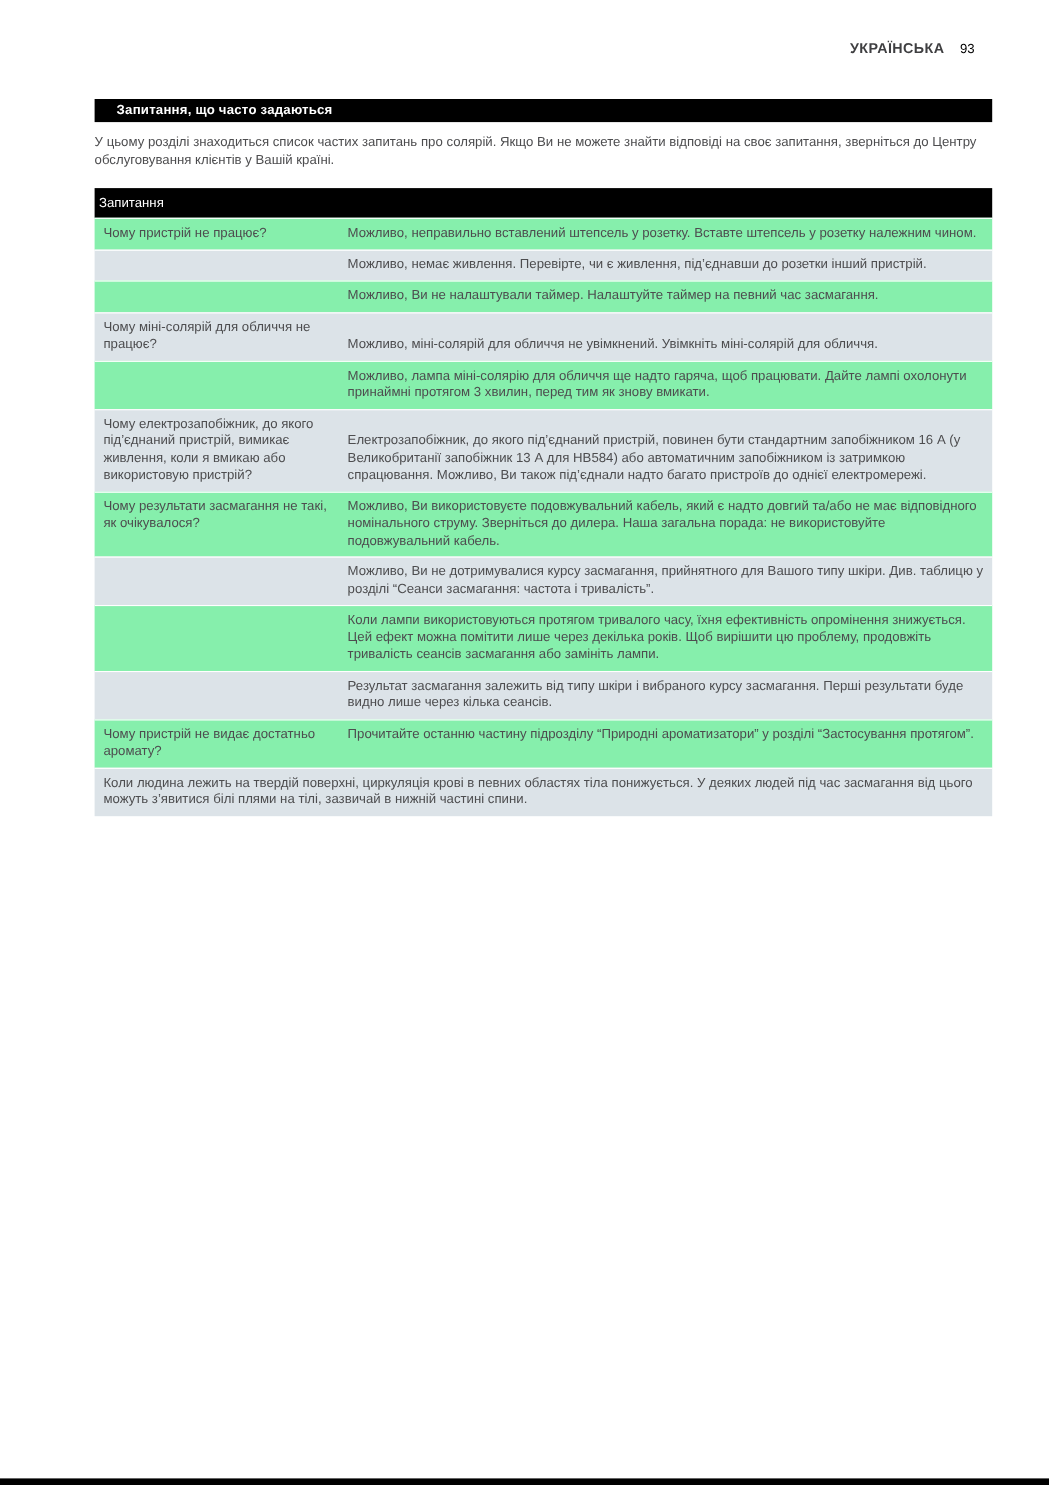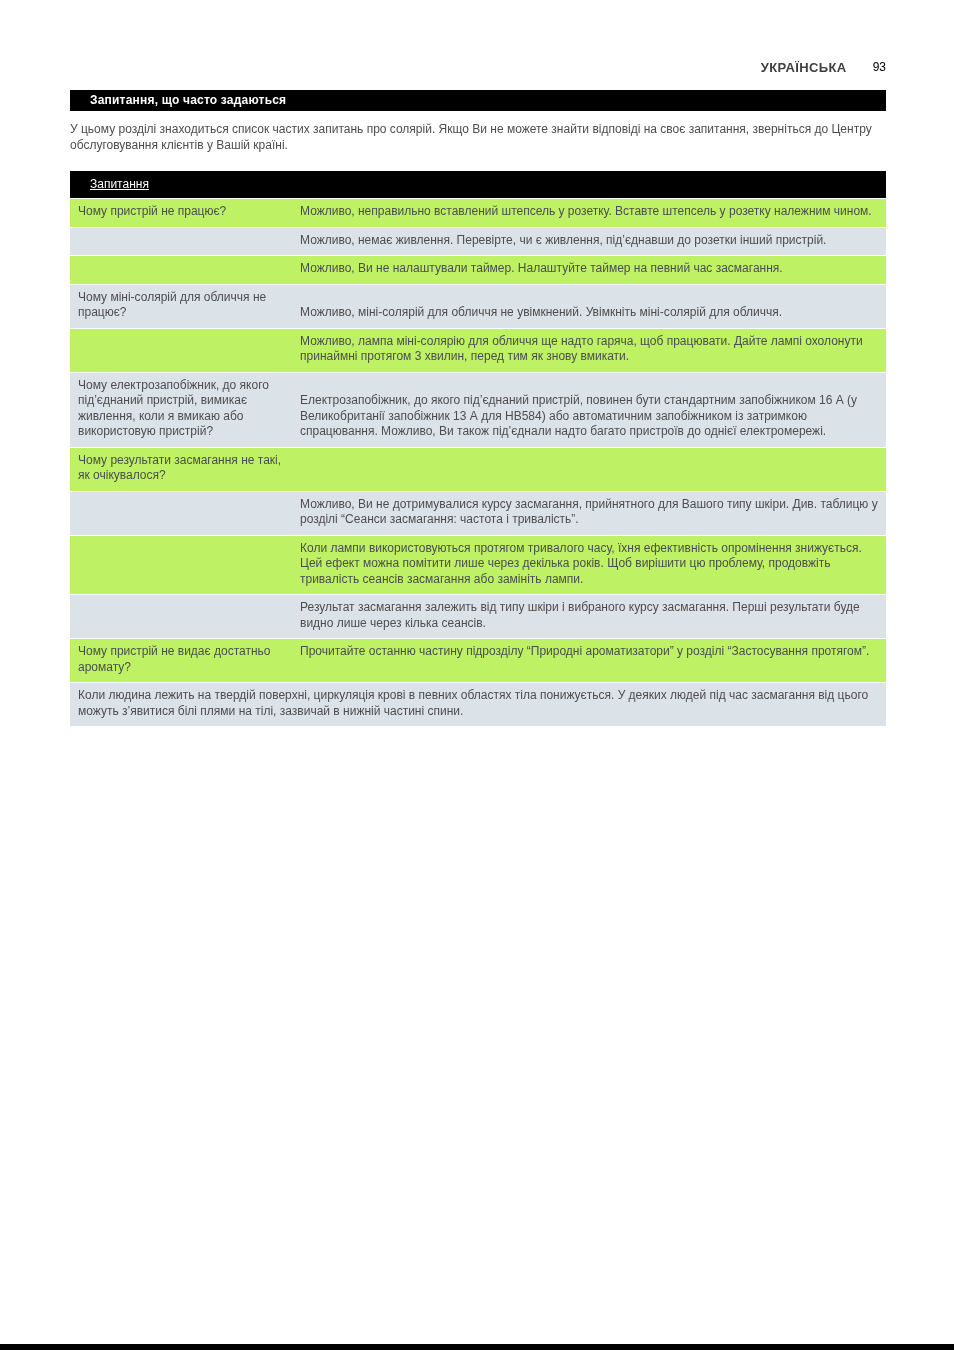--- a/index.html
+++ b/index.html
@@ -14,37 +14,36 @@
     width:954px;
     height:1350px;
     background:#ffffff;
     overflow:hidden;
   }
   .page-header {
     position:absolute;
     top:36px;
     right:68px;
     display:flex;
-    align-items:flex-start;
-    gap:26px;
-    margin-top:24px;
+    align-items:center;
+    gap:14px;
   }
   .page-header .lang {
     font-weight:bold;
     font-size:13px;
     color:#3f3f41;
     letter-spacing:0.4px;
   }
   .page-header .pageno {
     font-size:12px;
     color:#000000;
   }
   .content {
     position:absolute;
-    left:70px;
+    left:86px;
     top:90px;
     width:816px;
   }
   .section-bar {
     background:#000000;
     color:#ffffff;
     font-size:12px;
     font-weight:bold;
     padding:3px 10px 4px 20px;
     letter-spacing:0.2px;
@@ -55,27 +54,27 @@
     line-height:15.5px;
     color:#4d4d4f;
   }
   .faq-table { width:100%; }
   .thead {
     display:flex;
     background:#000000;
     color:#ffffff;
     font-size:12px;
   }
-  .th { padding:6px 8px 7px 20px;text-decoration:underline; }
+  .th { padding:6px 8px 7px 4px; }
   .col-q { width:222px; flex:0 0 222px; }
   .col-a { flex:1 1 auto; }
   .tr {
     display:flex;
     border-top:1px solid #ffffff;
-    background:#bef264;
+    background:#86efac;
   }
   .tr.shaded { background:#dce3e8;align-items:flex-end; }
   .td {
     padding:5px 8px 7px 8px;
     font-size:12px;
     line-height:15.5px;
     color:#4d4d4f;
   }
   .footer-bar {
     position:absolute;
@@ -134,20 +133,21 @@
     <div class="td col-a">Можливо, лампа міні-солярію для обличчя ще надто гаряча, щоб працювати. Дайте лампі охолонути принаймні протягом 3 хвилин, перед тим як знову вмикати.</div>
   </div>
 
   <div class="tr shaded">
     <div class="td col-q">Чому електрозапобіжник, до якого під’єднаний пристрій, вимикає живлення, коли я вмикаю або використовую пристрій?</div>
     <div class="td col-a">Електрозапобіжник, до якого під’єднаний пристрій, повинен бути стандартним запобіжником 16 А (у Великобританії запобіжник 13 А для HB584) або автоматичним запобіжником із затримкою спрацювання. Можливо, Ви також під’єднали надто багато пристроїв до однієї електромережі.</div>
   </div>
 
   <div class="tr">
     <div class="td col-q">Чому результати засмагання не такі, як очікувалося?</div>
+    <div class="td col-a">Можливо, Ви використовуєте подовжувальний кабель, який є надто довгий та/або не має відповідного номінального струму. Зверніться до дилера. Наша загальна порада: не використовуйте подовжувальний кабель.</div>
   </div>
 
   <div class="tr shaded">
     <div class="td col-q"></div>
     <div class="td col-a">Можливо, Ви не дотримувалися курсу засмагання, прийнятного для Вашого типу шкіри. Див. таблицю у розділі “Сеанси засмагання: частота і тривалість”.</div>
   </div>
 
   <div class="tr">
     <div class="td col-q"></div>
     <div class="td col-a">Коли лампи використовуються протягом тривалого часу, їхня ефективність опромінення знижується. Цей ефект можна помітити лише через декілька років. Щоб вирішити цю проблему, продовжіть тривалість сеансів засмагання або замініть лампи.</div>

